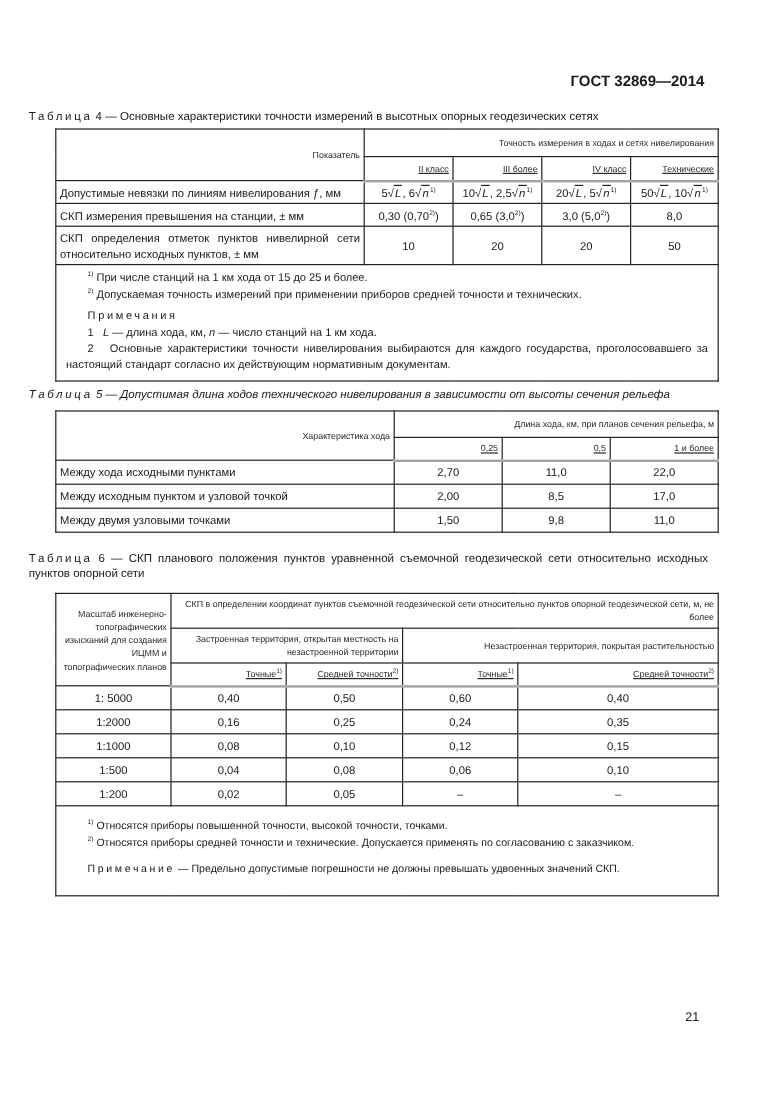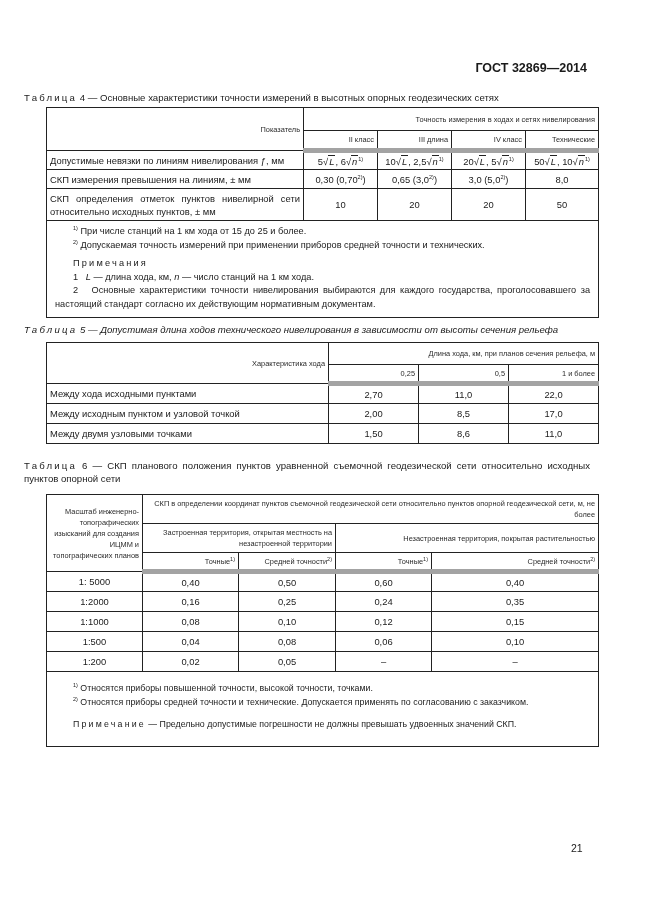--- a/index.html
+++ b/index.html
@@ -20,21 +20,21 @@
     position: absolute; left: 46px; width: 552px;
     border-collapse: collapse; table-layout: fixed;
   }
   td, th {
     border: 1px solid #222; padding: 0 3px; font-weight: normal;
     vertical-align: middle;
   }
   .hdr { font-size: 7.4px; text-align: right; color: #2a2a2a; }
   .cell { font-size: 9.4px; }
   .num { text-align: center; }
-  .thick-bottom td, .thick-bottom th { border-bottom: 5px solid #a3a3a3; }
+  .thick-bottom td, .thick-bottom th { border-bottom: 2px solid #a3a3a3; text-decoration: underline; }
   .notes-cell { font-size: 9.2px; line-height: 13.5px; padding: 4px 8px 6px 8px; vertical-align: top; }
   .notes-cell p { margin: 0; }
   .indent { padding-left: 18px; }
   .gap { margin-top: 5px !important; }
   sup { font-size: 5.5px; vertical-align: super; line-height: 0; }
   .sq { font-style: normal; }
   .sqv { border-top: 1px solid #222; font-style: italic; padding: 0 1px; }
   .page-number { position: absolute; top: 842px; left: 571px; font-size: 10.5px; }
   .justify { text-align: justify; }
 </style>
@@ -55,33 +55,33 @@
       <col style="width:74px">
       <col style="width:73px">
   </colgroup>
   <tbody>
       <tr style="height:23px">
     <th class="hdr" rowspan="2">Показатель</th>
     <th class="hdr" colspan="4">Точность измерения в ходах и сетях нивелирования</th>
   </tr>
   <tr style="height:20px" class="thick-bottom">
     <th class="hdr">II класс</th>
-    <th class="hdr">III длина</th>
+    <th class="hdr">III более</th>
     <th class="hdr">IV класс</th>
     <th class="hdr">Технические</th>
   </tr>
   <tr style="height:19px">
     <td class="cell">Допустимые невязки по линиям нивелирования ƒ, мм</td>
     <td class="cell num"><span>5</span><span class="sq">√</span><span class="sqv">L</span>, <span>6</span><span class="sq">√</span><span class="sqv">n</span><sup>1)</sup></td>
     <td class="cell num"><span>10</span><span class="sq">√</span><span class="sqv">L</span>, <span>2,5</span><span class="sq">√</span><span class="sqv">n</span><sup>1)</sup></td>
     <td class="cell num"><span>20</span><span class="sq">√</span><span class="sqv">L</span>, <span>5</span><span class="sq">√</span><span class="sqv">n</span><sup>1)</sup></td>
     <td class="cell num"><span>50</span><span class="sq">√</span><span class="sqv">L</span>, <span>10</span><span class="sq">√</span><span class="sqv">n</span><sup>1)</sup></td>
   </tr>
   <tr style="height:19px">
-    <td class="cell">СКП измерения превышения на линиям, ± мм</td>
+    <td class="cell">СКП измерения превышения на станции, ± мм</td>
     <td class="cell num"><span>0,30 (0,70</span><sup>2)</sup><span>)</span></td>
     <td class="cell num"><span>0,65 (3,0</span><sup>2)</sup><span>)</span></td>
     <td class="cell num"><span>3,0 (5,0</span><sup>2)</sup><span>)</span></td>
     <td class="cell num"><span>8,0</span></td>
   </tr>
   <tr style="height:32px">
     <td class="cell justify" style="line-height:13px">СКП определения отметок пунктов нивелирной сети относительно исходных пунктов, ± мм</td>
     <td class="cell num">10</td>
     <td class="cell num">20</td>
     <td class="cell num">20</td>
@@ -128,21 +128,21 @@
   </tr>
   <tr style="height:20px">
     <td class="cell">Между исходным пунктом и узловой точкой</td>
     <td class="cell num">2,00</td>
     <td class="cell num">8,5</td>
     <td class="cell num">17,0</td>
   </tr>
   <tr style="height:20px">
     <td class="cell">Между двумя узловыми точками</td>
     <td class="cell num">1,50</td>
-    <td class="cell num">8,6</td>
+    <td class="cell num">9,8</td>
     <td class="cell num">11,0</td>
   </tr>
 </tbody>
   </table>
 
 <div class="caption justify" style="top:459px;">
   <span class="spaced">Таблица</span><span> 6 — СКП планового положения пунктов уравненной съемочной геодезической сети относительно исходных пунктов опорной сети</span>
 </div>
 
 <table style="top:494px;">

